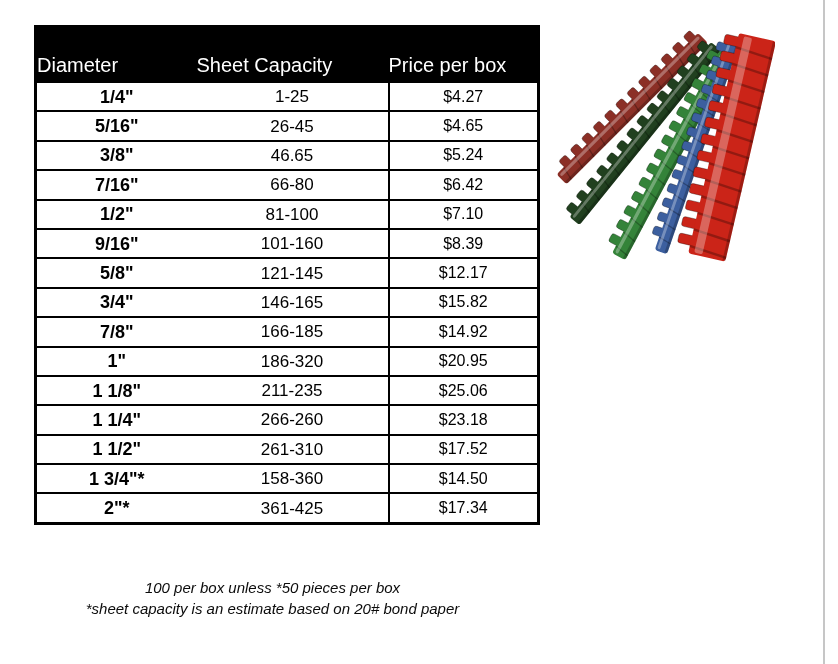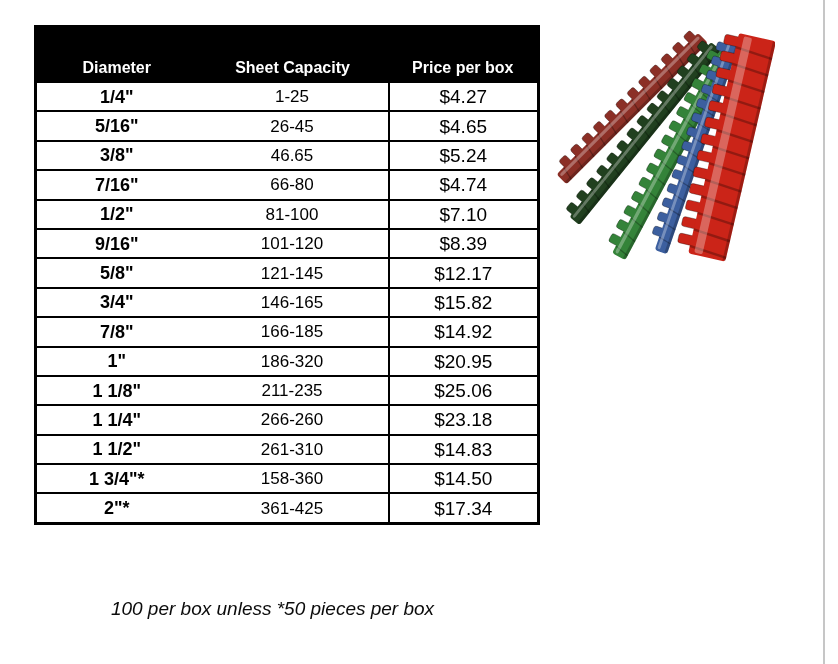--- a/index.html
+++ b/index.html
@@ -22,26 +22,26 @@
     position:absolute;
     left:34px;top:25px;
     width:503px;
     border-collapse:collapse;
     table-layout:fixed;
     border:3px solid var(--border);
   }
   table.pricing thead th{
     background:var(--header-bg);
     color:var(--header-fg);
-    font-weight:bold;
-    font-size:16px;
+    font-weight:normal;
+    font-size:20px;
     height:49px;
     vertical-align:bottom;
     padding:0 0 4px 0;
-    text-align:center;
+    text-align:left;
     border:0;
   }
   table.pricing tbody td{
     border-top:2px solid var(--border);
     height:27.4px;
     text-align:center;
     vertical-align:middle;
     padding:0;
     line-height:1;
     white-space:nowrap;
@@ -49,21 +49,21 @@
   }
   table.pricing tbody td.diameter{
     font-weight:bold;
     font-size:18px;
   }
   table.pricing tbody td.capacity{
     font-size:17px;
     text-align:center;
   }
   table.pricing tbody td.price{
-    font-size:19px;
+    font-size:16px;
     border-left:2px solid var(--border);
   }
   
   svg.combs{
     position:absolute;
     left:543px;top:28px;
     width:232px;height:235px;
   }
   
   .page-edge{
@@ -72,24 +72,23 @@
     width:2px;height:664px;
     background:var(--edge);
   }
   
   .footnote{
     position:absolute;
     left:20px;top:577px;
     width:505px;
     text-align:center;
     font-style:italic;
-    font-size:19px;
+    font-size:15px;
     line-height:21px;
     color:#0b0b0b;
-    margin-top:21px;
   }
 </style>
 </head>
 <body>
 
 <div>
 
   <table class="pricing">
     <colgroup>
       <col style="width:161px">
@@ -115,30 +114,30 @@
           <td class="price">$4.65</td>
         </tr>
         <tr>
           <td class="diameter">3/8"</td>
           <td class="capacity">46.65</td>
           <td class="price">$5.24</td>
         </tr>
         <tr>
           <td class="diameter">7/16"</td>
           <td class="capacity">66-80</td>
-          <td class="price">$4.74</td>
+          <td class="price">$6.42</td>
         </tr>
         <tr>
           <td class="diameter">1/2"</td>
           <td class="capacity">81-100</td>
           <td class="price">$7.10</td>
         </tr>
         <tr>
           <td class="diameter">9/16"</td>
-          <td class="capacity">101-120</td>
+          <td class="capacity">101-160</td>
           <td class="price">$8.39</td>
         </tr>
         <tr>
           <td class="diameter">5/8"</td>
           <td class="capacity">121-145</td>
           <td class="price">$12.17</td>
         </tr>
         <tr>
           <td class="diameter">3/4"</td>
           <td class="capacity">146-165</td>
@@ -160,21 +159,21 @@
           <td class="price">$25.06</td>
         </tr>
         <tr>
           <td class="diameter">1 1/4"</td>
           <td class="capacity">266-260</td>
           <td class="price">$23.18</td>
         </tr>
         <tr>
           <td class="diameter">1 1/2"</td>
           <td class="capacity">261-310</td>
-          <td class="price">$14.83</td>
+          <td class="price">$17.52</td>
         </tr>
         <tr>
           <td class="diameter">1 3/4"*</td>
           <td class="capacity">158-360</td>
           <td class="price">$14.50</td>
         </tr>
         <tr>
           <td class="diameter">2"*</td>
           <td class="capacity">361-425</td>
           <td class="price">$17.34</td>
@@ -340,15 +339,16 @@
         <line x1="0" y1="218.54" x2="38" y2="221.94" stroke="rgba(0,0,0,0.28)" stroke-width="2.4"></line>
         <rect x="35" y="1" width="3" height="224" fill="rgba(0,0,0,0.22)"></rect>
         <rect x="5.7" y="2" width="8.36" height="222" rx="2" fill="rgba(255,255,255,0.30)"></rect>
       </g>
     </svg>
 
   <div class="page-edge"></div>
 
   <div class="footnote">
     <div>100 per box unless *50 pieces per box</div>
+    <div>*sheet capacity is an estimate based on 20# bond paper</div>
   </div>
 
 </div>
 
 </body></html>

